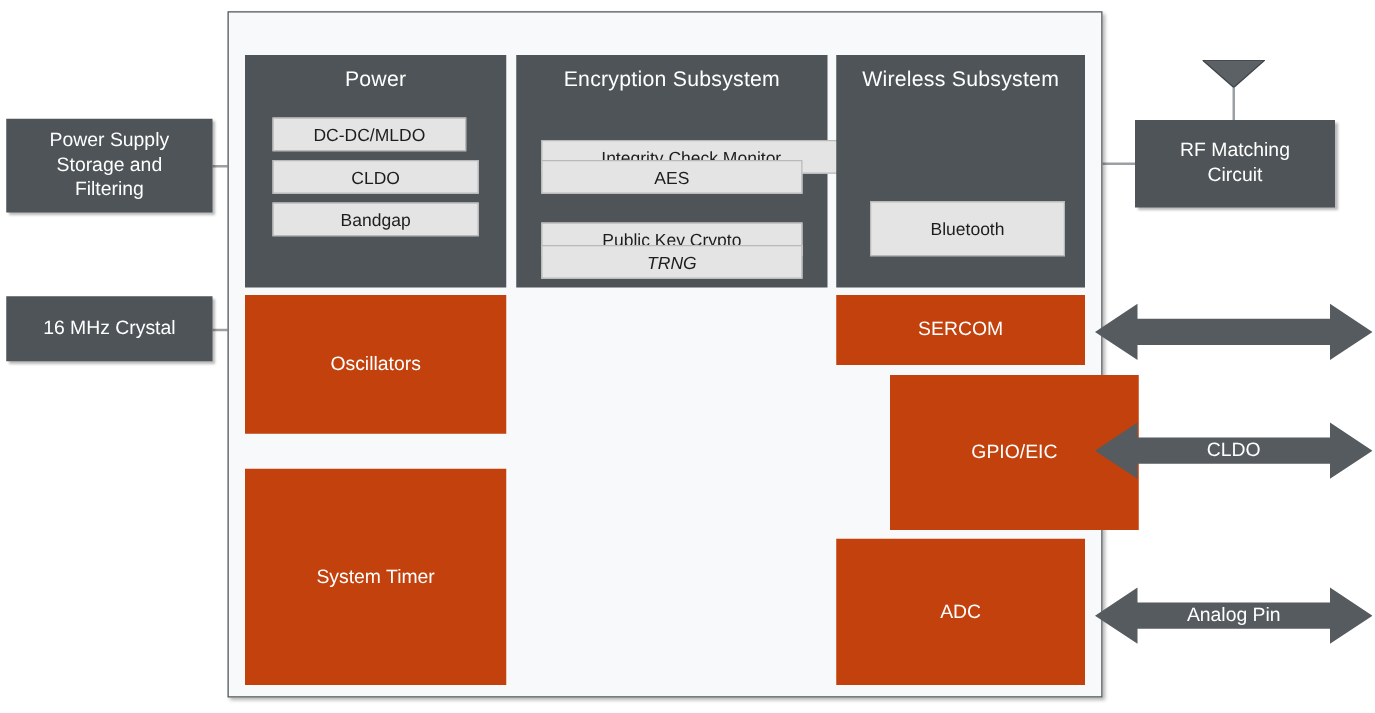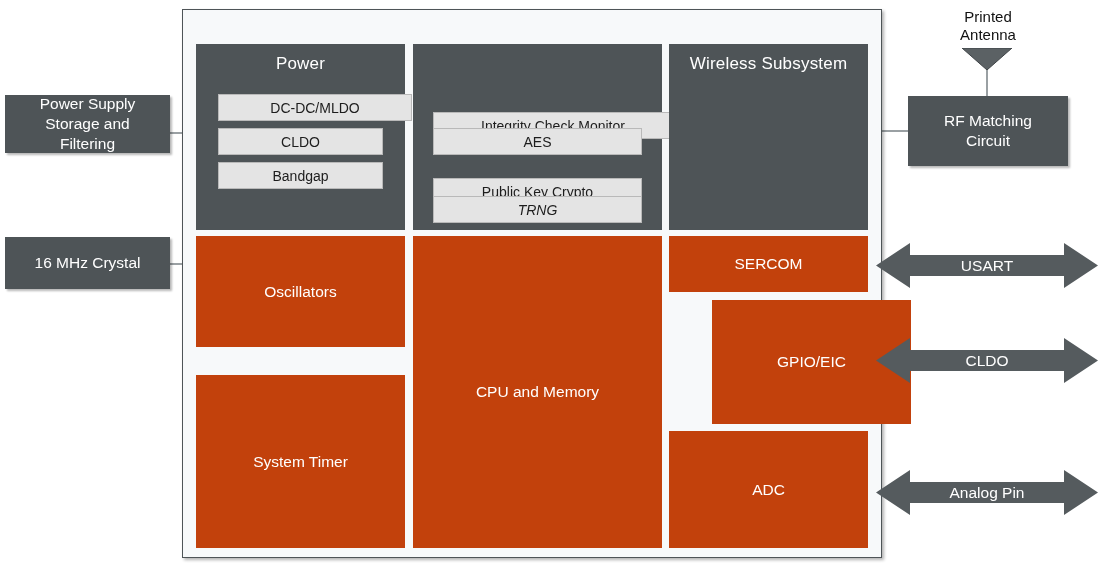--- a/index.html
+++ b/index.html
@@ -101,105 +101,101 @@
 </head>
 <body>
 
 <div id="stage">
 
   <div class="wire" style="left:170px;top:132px;width:36px;height:1.5px;"></div>
   <div class="wire" style="left:170px;top:263px;width:36px;height:1.5px;"></div>
   <div class="wire" style="left:860px;top:130px;width:50px;height:1.5px;"></div>
   <div class="wire" style="left:986px;top:60px;width:2px;height:37px;"></div>
 
-  <div class="ext" style="left:5px;top:95px;width:165px;height:58px;flex-direction:column;">
+  <div class="ext" style="left:5px;top:95px;width:165px;height:75px;flex-direction:column;">
     <span>Power Supply</span>
     <span>Storage and</span>
     <span>Filtering</span>
   </div>
 
   <div class="ext" style="left:5px;top:237px;width:165px;height:52px;">
     <span>16 MHz Crystal</span>
   </div>
 
   <div class="ext" style="left:908px;top:96px;width:160px;height:70px;flex-direction:column;">
     <span>RF Matching</span>
     <span>Circuit</span>
   </div>
 
-  <div class="antlabel" style="left:930px;top:8px;width:116px;">
-    <div>Printed</div>
-    <div>Antenna</div>
-  </div>
   <div class="arrowwrap" style="left:962px;top:48px;">
     <svg width="50" height="22" viewBox="0 0 50 22">
       <polygon points="0,0 50,0 25,22" fill="#5b6164" stroke="#3f4447" stroke-width="1"></polygon>
     </svg>
   </div>
 
   <div id="soc"></div>
 
   <div class="group" style="left:196px;top:44px;width:209px;height:186px;">
     <div class="title">Power</div>
-    <div class="subblk" style="left:22px;top:50px;width:194px;height:27px;justify-content:center;">
+    <div class="subblk" style="left:22px;top:50px;width:155px;height:27px;justify-content:center;">
       <span>DC-DC/MLDO</span>
     </div>
     <div class="subblk" style="left:22px;top:84px;width:165px;height:27px;">
       <span>CLDO</span>
     </div>
     <div class="subblk" style="left:22px;top:118px;width:165px;height:27px;">
       <span>Bandgap</span>
     </div>
   </div>
 
   <div class="group" style="left:413px;top:44px;width:249px;height:186px;">
+    <div class="title">Encryption Subsystem</div>
     <div class="subblk" style="left:20px;top:68px;width:240px;height:27px;">
       <span>Integrity Check Monitor</span>
     </div>
     <div class="subblk" style="left:20px;top:84px;width:209px;height:27px;">
       <span>AES</span>
     </div>
     <div class="subblk" style="left:20px;top:118px;width:209px;height:27px;margin-top:16px;">
       <span>Public Key Crypto</span>
     </div>
     <div class="subblk" style="left:20px;top:152px;width:209px;height:27px;font-style:italic;">
       <span>TRNG</span>
     </div>
   </div>
 
   <div class="group" style="left:669px;top:44px;width:199px;height:186px;">
     <div class="title">Wireless Subsystem</div>
+    <div class="subblk" style="left:27px;top:117px;width:156px;height:44px;">
+      <span>Bluetooth</span>
+    </div>
   </div>
 
   <div class="cell" style="left:196px;top:236px;width:209px;height:111px;">
     <span>Oscillators</span>
   </div>
   <div class="cell" style="left:196px;top:375px;width:209px;height:173px;">
     <span>System Timer</span>
   </div>
 
-  <div class="cell" style="left:413px;top:236px;width:249px;height:312px;">
-    <span>CPU and Memory</span>
-  </div>
 
   <div class="cell" style="left:669px;top:236px;width:199px;height:56px;">
     <span>SERCOM</span>
   </div>
   <div class="cell" style="left:669px;top:300px;width:199px;height:124px;margin-left:43px;">
     <span>GPIO/EIC</span>
   </div>
   <div class="cell" style="left:669px;top:431px;width:199px;height:117px;">
     <span>ADC</span>
   </div>
 
   <div class="arrowwrap" style="left:876px;top:241px;width:222px;height:49px;">
     <svg width="222" height="49" viewBox="0 0 222 49">
       <polygon points="0,24.5 34,2 34,14 188,14 188,2 222,24.5 188,47 188,35 34,35 34,47" fill="#555b5e"></polygon>
     </svg>
-    <span class="arrowlabel">USART</span>
   </div>
 
   <div class="arrowwrap" style="left:876px;top:336px;width:222px;height:49px;">
     <svg width="222" height="49" viewBox="0 0 222 49">
       <polygon points="0,24.5 34,2 34,14 188,14 188,2 222,24.5 188,47 188,35 34,35 34,47" fill="#555b5e"></polygon>
     </svg>
     <span class="arrowlabel">CLDO</span>
   </div>
 
   <div class="arrowwrap" style="left:876px;top:468px;width:222px;height:49px;">

